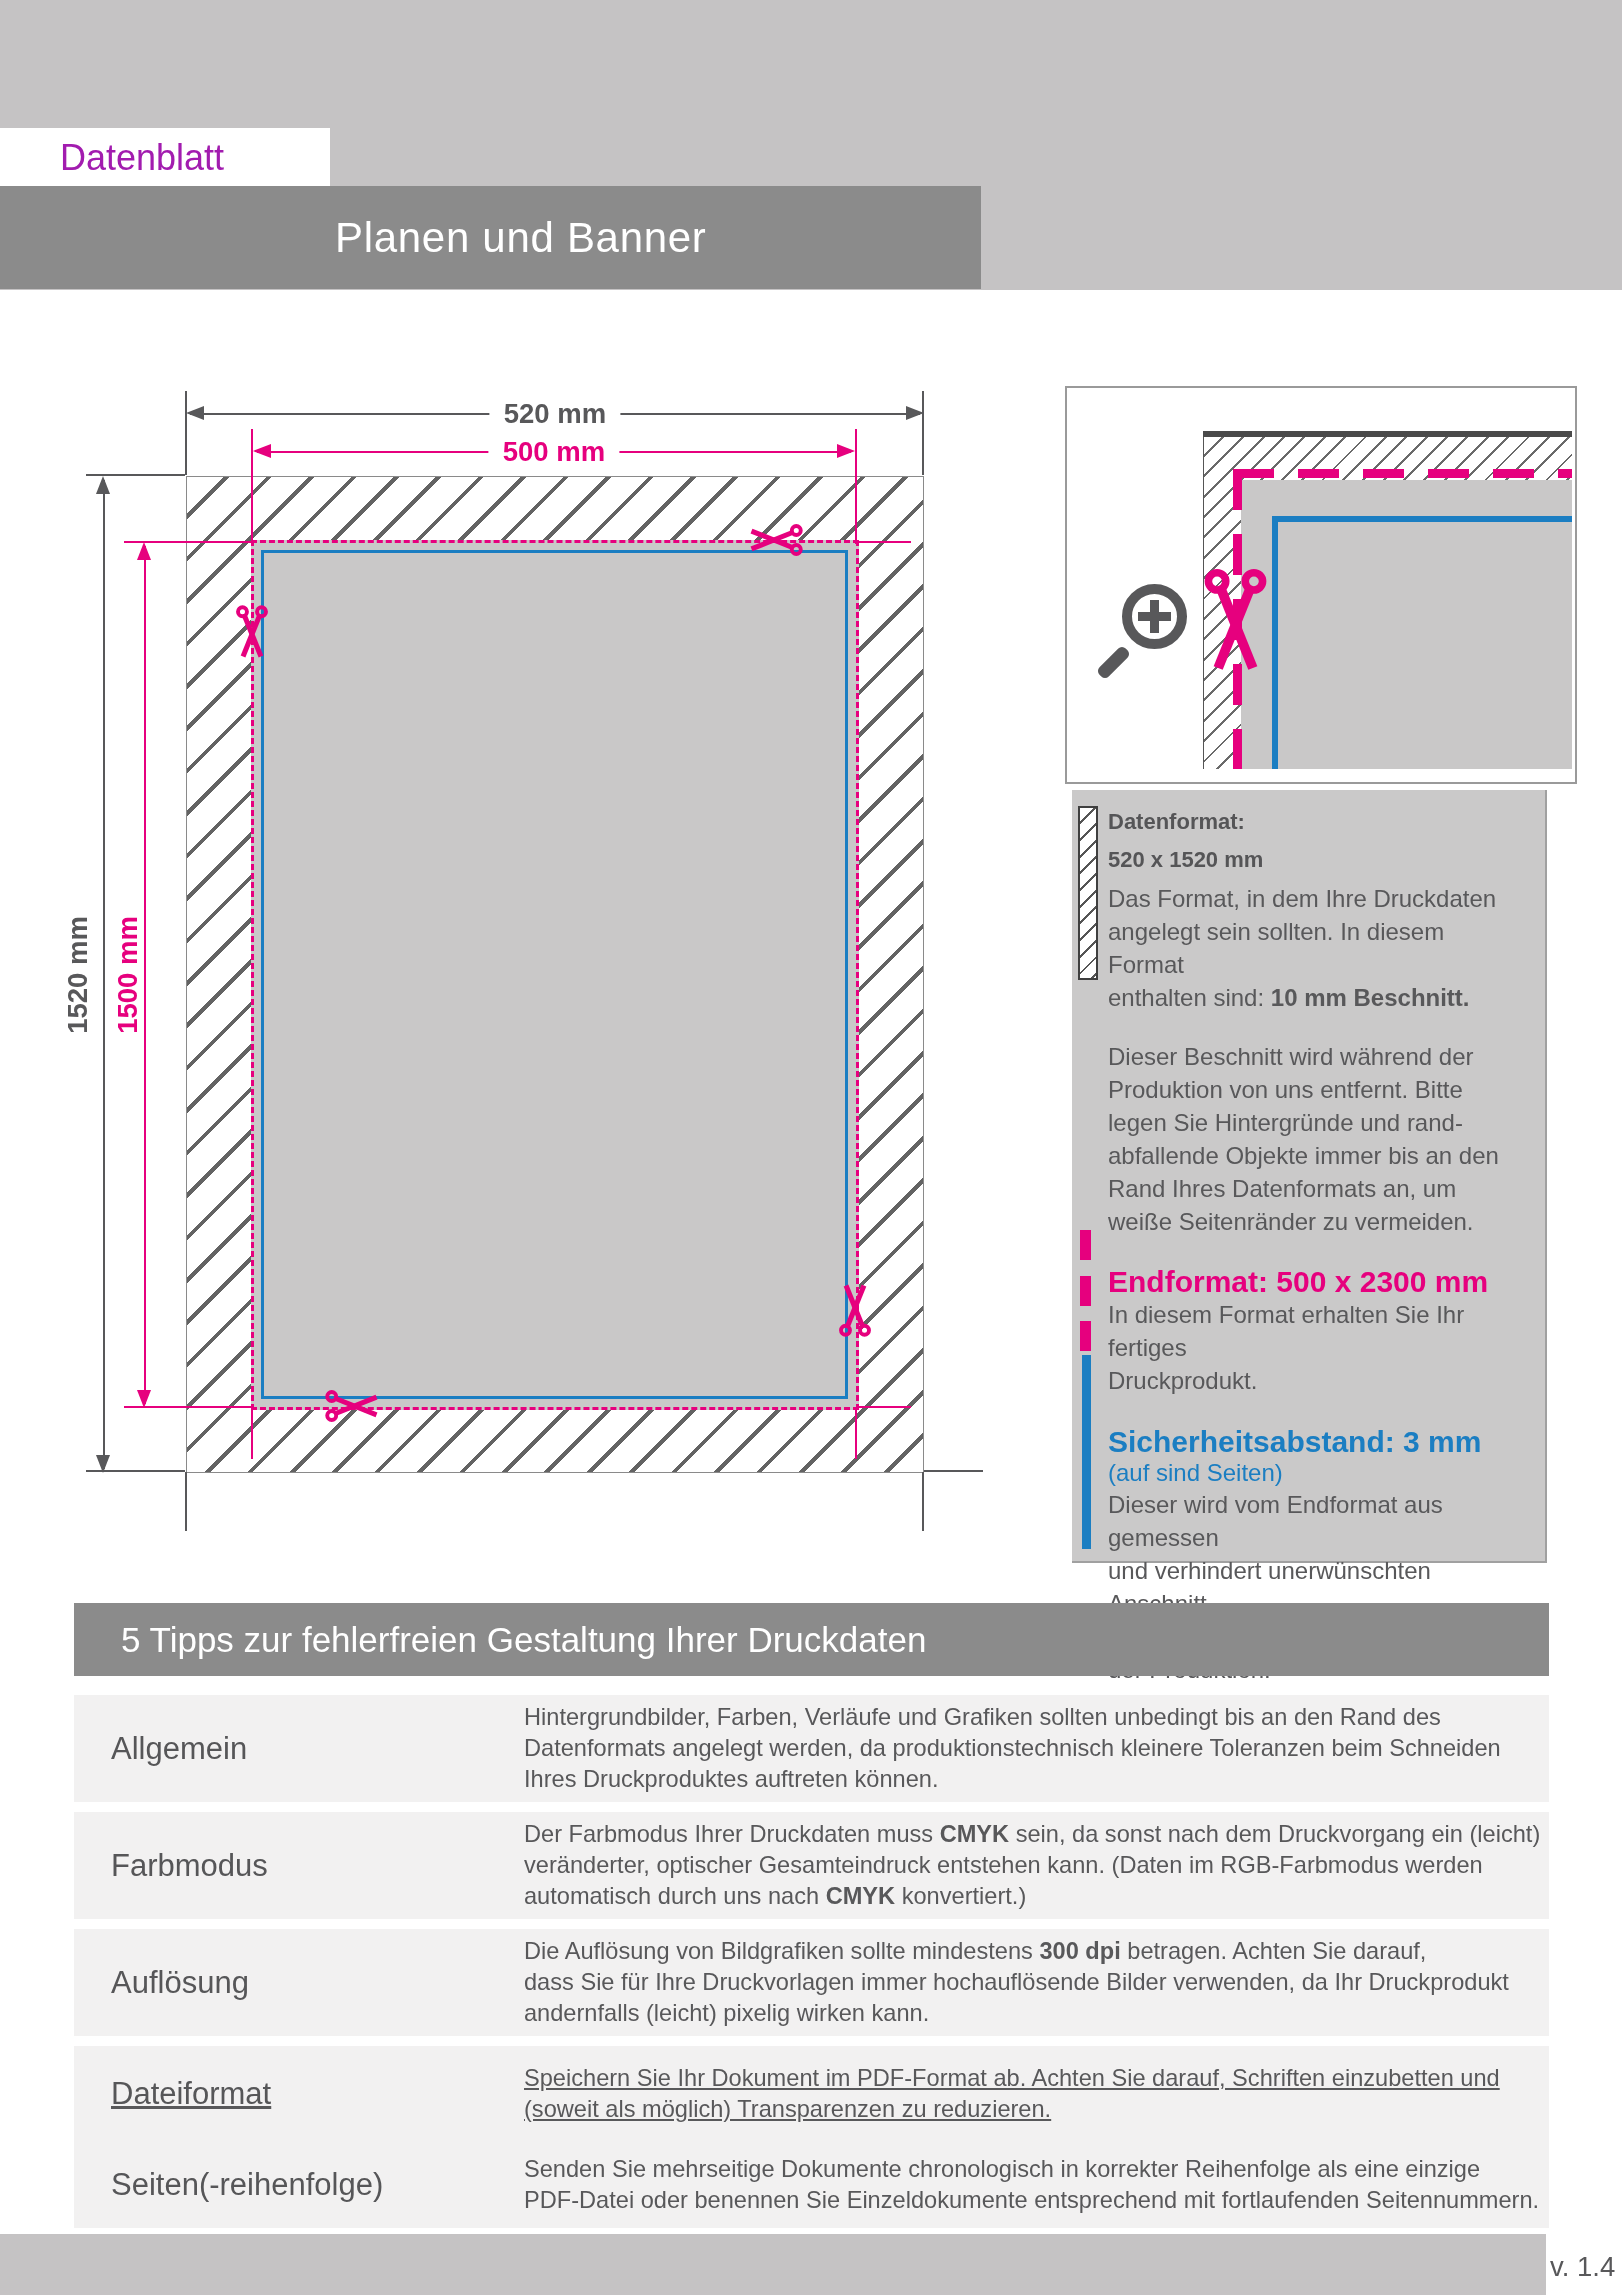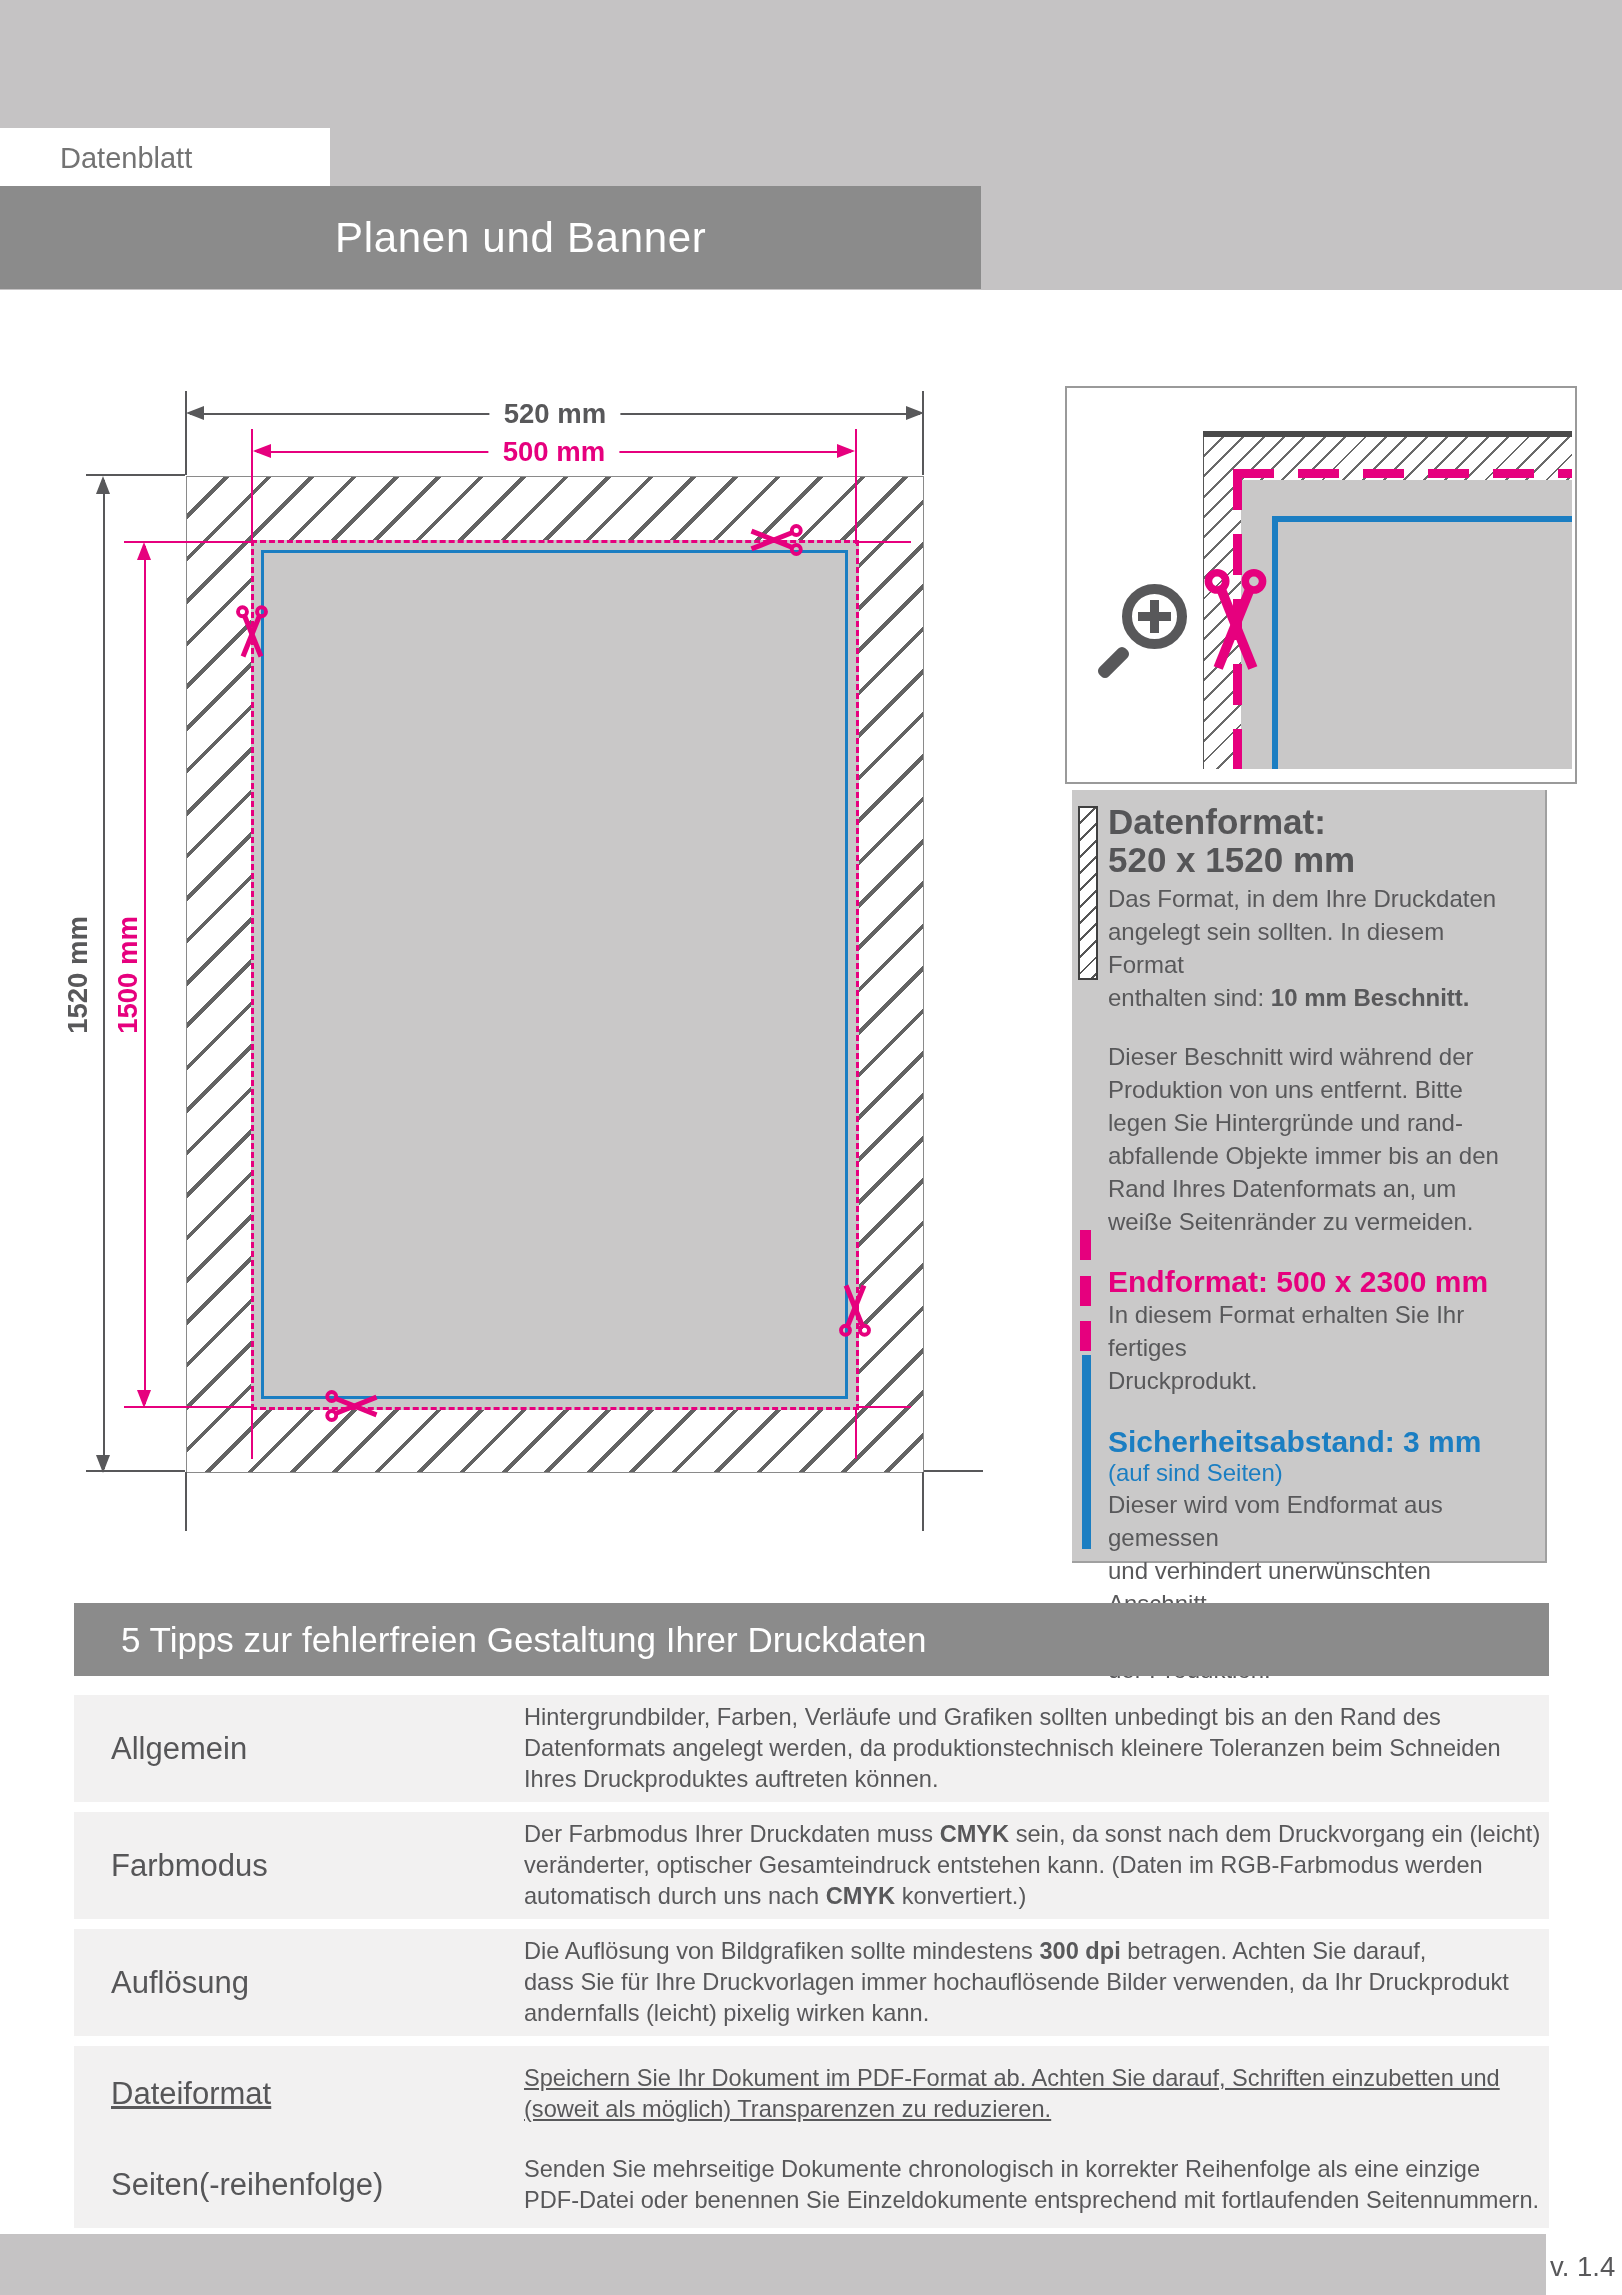--- a/index.html
+++ b/index.html
@@ -5,21 +5,21 @@
   * { margin:0; padding:0; box-sizing:border-box; }
   html,body { background:#ffffff; }
   body { font-family:"Liberation Sans","DejaVu Sans",sans-serif; color:#58585a; }
   .page { position:relative; width:1623px; height:2295px; background:#fff; overflow:hidden; }
   .abs { position:absolute; }
 
   
   .top-band { left:0; top:0; width:1623px; height:290px; background:#c5c3c4; }
   .datenblatt-box { left:0; top:128px; width:330px; height:60px; background:#ffffff;
                     display:flex; align-items:center; padding-left:60px;
-                    font-size:29px; color:#737373; }
+                    font-size:36px; color:#a21caf; }
   .banner-band { left:0; top:186px; width:981px; height:103px; background:#8b8b8b;
                  display:flex; align-items:center; padding-left:335px;
                  font-size:42px; color:#ffffff; letter-spacing:0.7px; white-space:nowrap; }
 
   
   .hatch-rect { left:186px; top:476px; width:738px; height:997px;
       background:repeating-linear-gradient(135deg,#ffffff 0 26px,#636363 26px 30px);
       border:1.3px solid #8a8a8a; }
   .endformat-rect { left:251px; top:540px; width:608px; height:870px;
       background:#c9c8c8; border:3.9px dashed #e6007e; }
@@ -87,21 +87,21 @@
       background:repeating-linear-gradient(90deg,#e6007e 0 41px,transparent 41px 65px); }
   .d-dash-v { left:1233px; top:469px; width:8.5px; height:300px;
       background:repeating-linear-gradient(180deg,#e6007e 0 41px,transparent 41px 65px); }
   .d-blue-h { left:1272px; top:516px; width:300px; height:5.9px; background:#1b7ec2; }
   .d-blue-v { left:1272px; top:516px; width:5.9px; height:253px; background:#1b7ec2; }
 
   
   .legend-box { left:1072px; top:790px; width:475px; height:773px;
       background:#cac9c9; border-right:2.6px solid #a0a0a0; border-bottom:2.6px solid #a0a0a0;
       padding:13px 19.6px 0 36px; font-size:24px; line-height:33px; color:#58585a; }
-  .legend-box h3 { font-size:35px; line-height:38px; color:#555557; }
+  .legend-box h3 { font-size:22px; line-height:38px; color:#555557; }
   .legend-box .h-mag { font-size:30px; line-height:33px; color:#e6007e; font-weight:bold; margin-top:27.5px; }
   .legend-box .h-blue { font-size:30px; line-height:33px; color:#1b7ec2; font-weight:bold; margin-top:27.5px; }
   .legend-box .sub-blue { color:#1b7ec2; font-size:24px; line-height:30px; }
   .legend-box p { white-space:pre-line; }
   .legend-box .p1 { margin-top:2.6px; }
   .legend-box .p2 { margin-top:26px; }
   .b { font-weight:bold; }
   .sw-hatch { left:1078px; top:806px; width:19.6px; height:174px;
       background:repeating-linear-gradient(135deg,#ffffff 0 9.8px,#555 9.8px 11.8px);
       border:2px solid #3f3f3f; }

